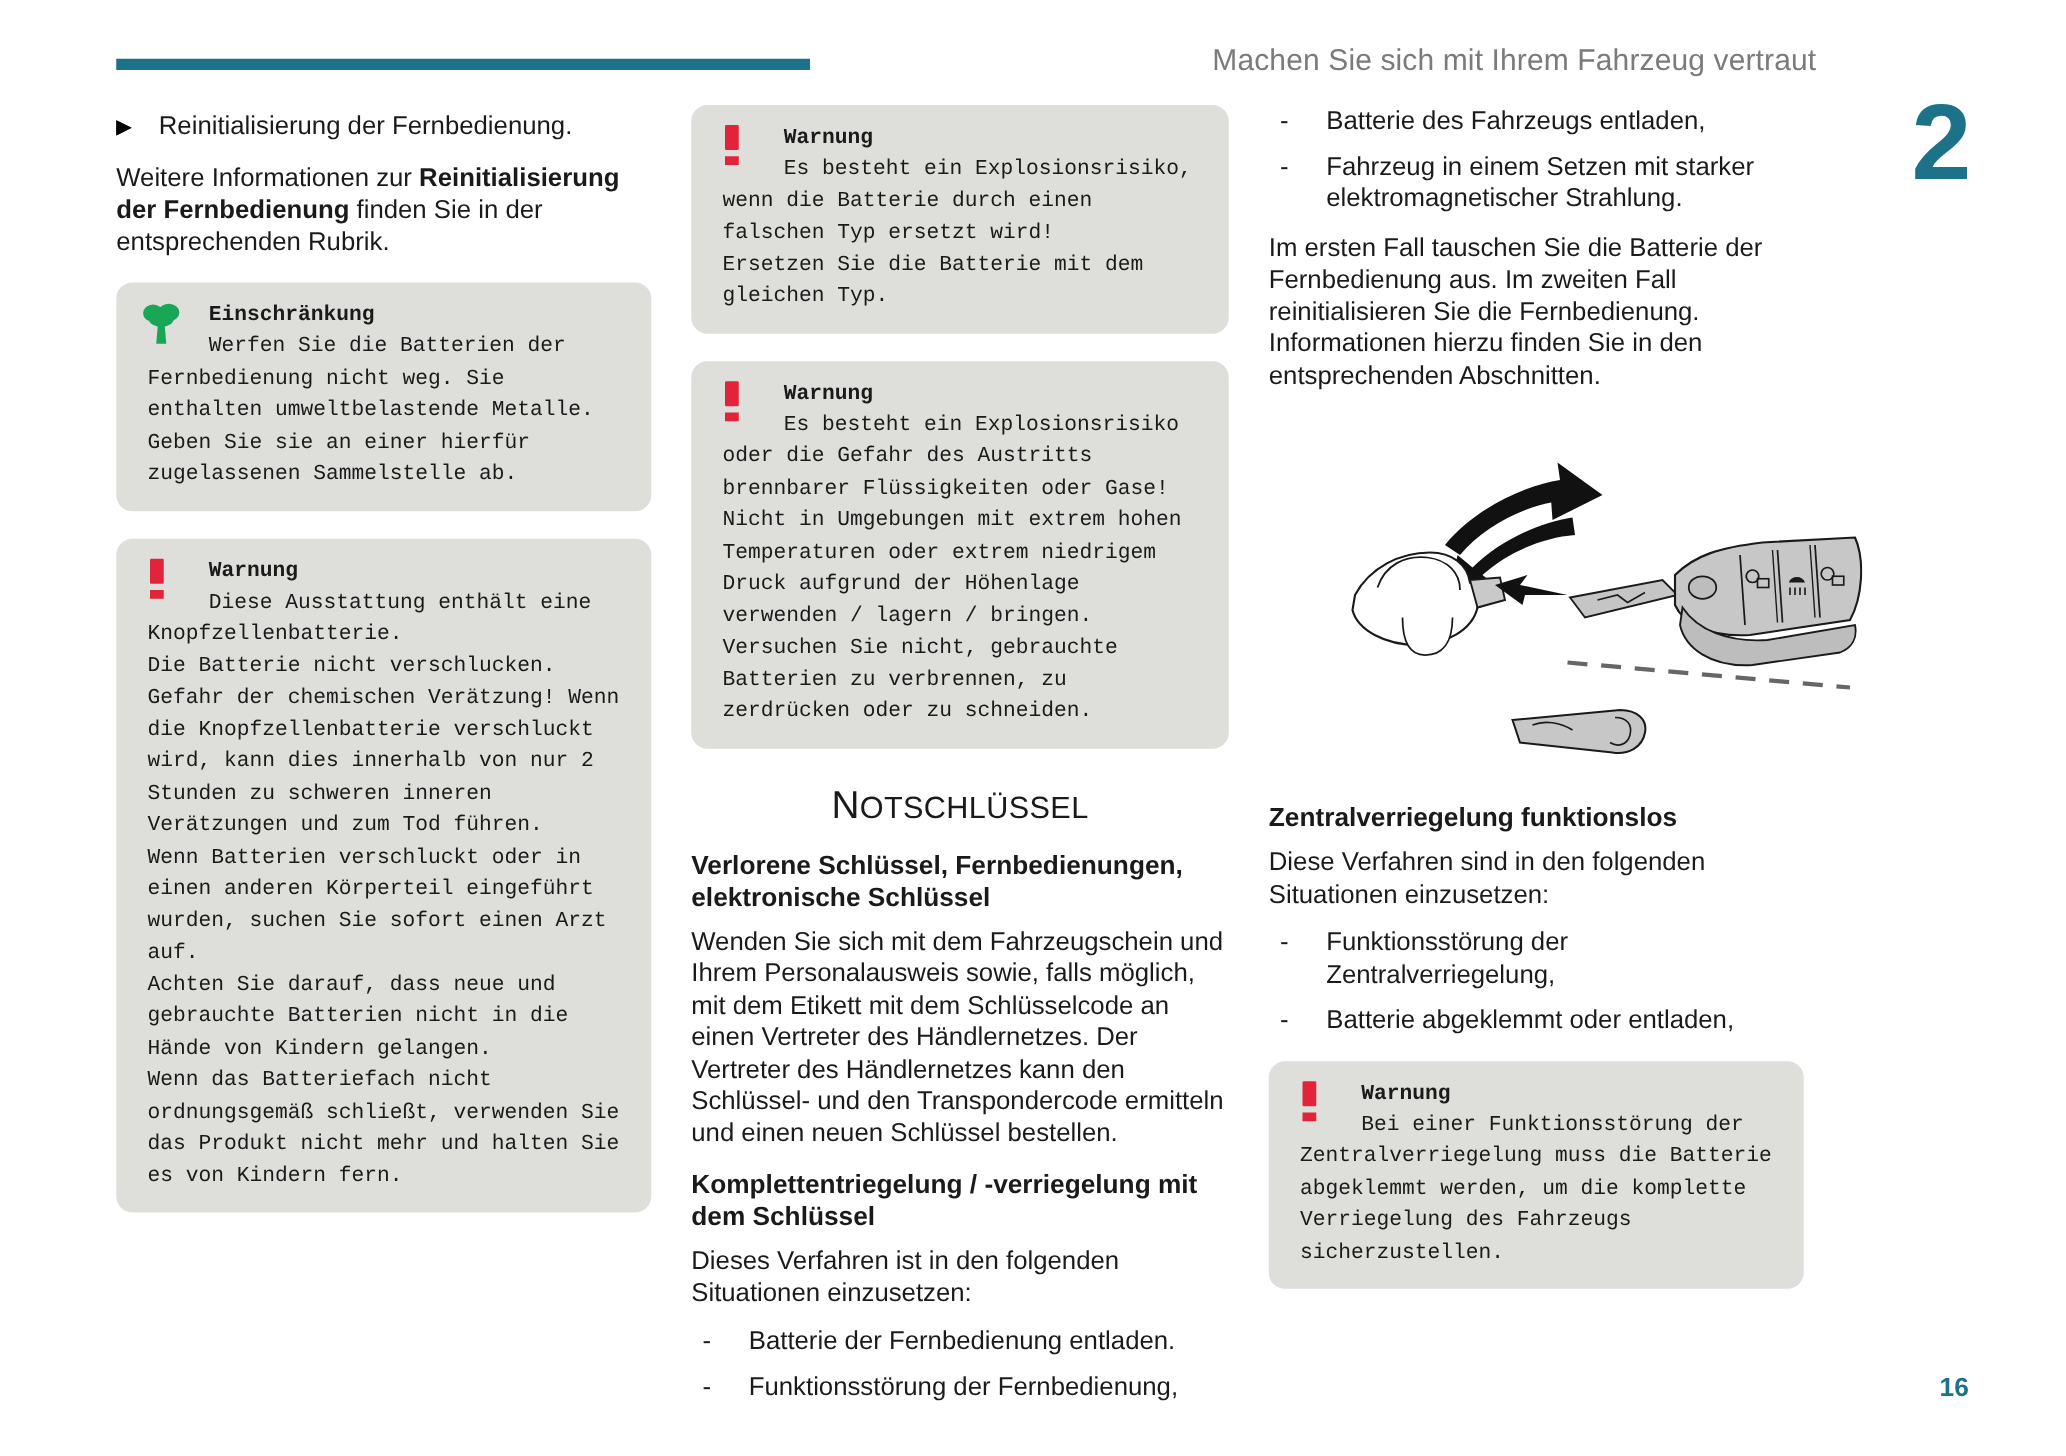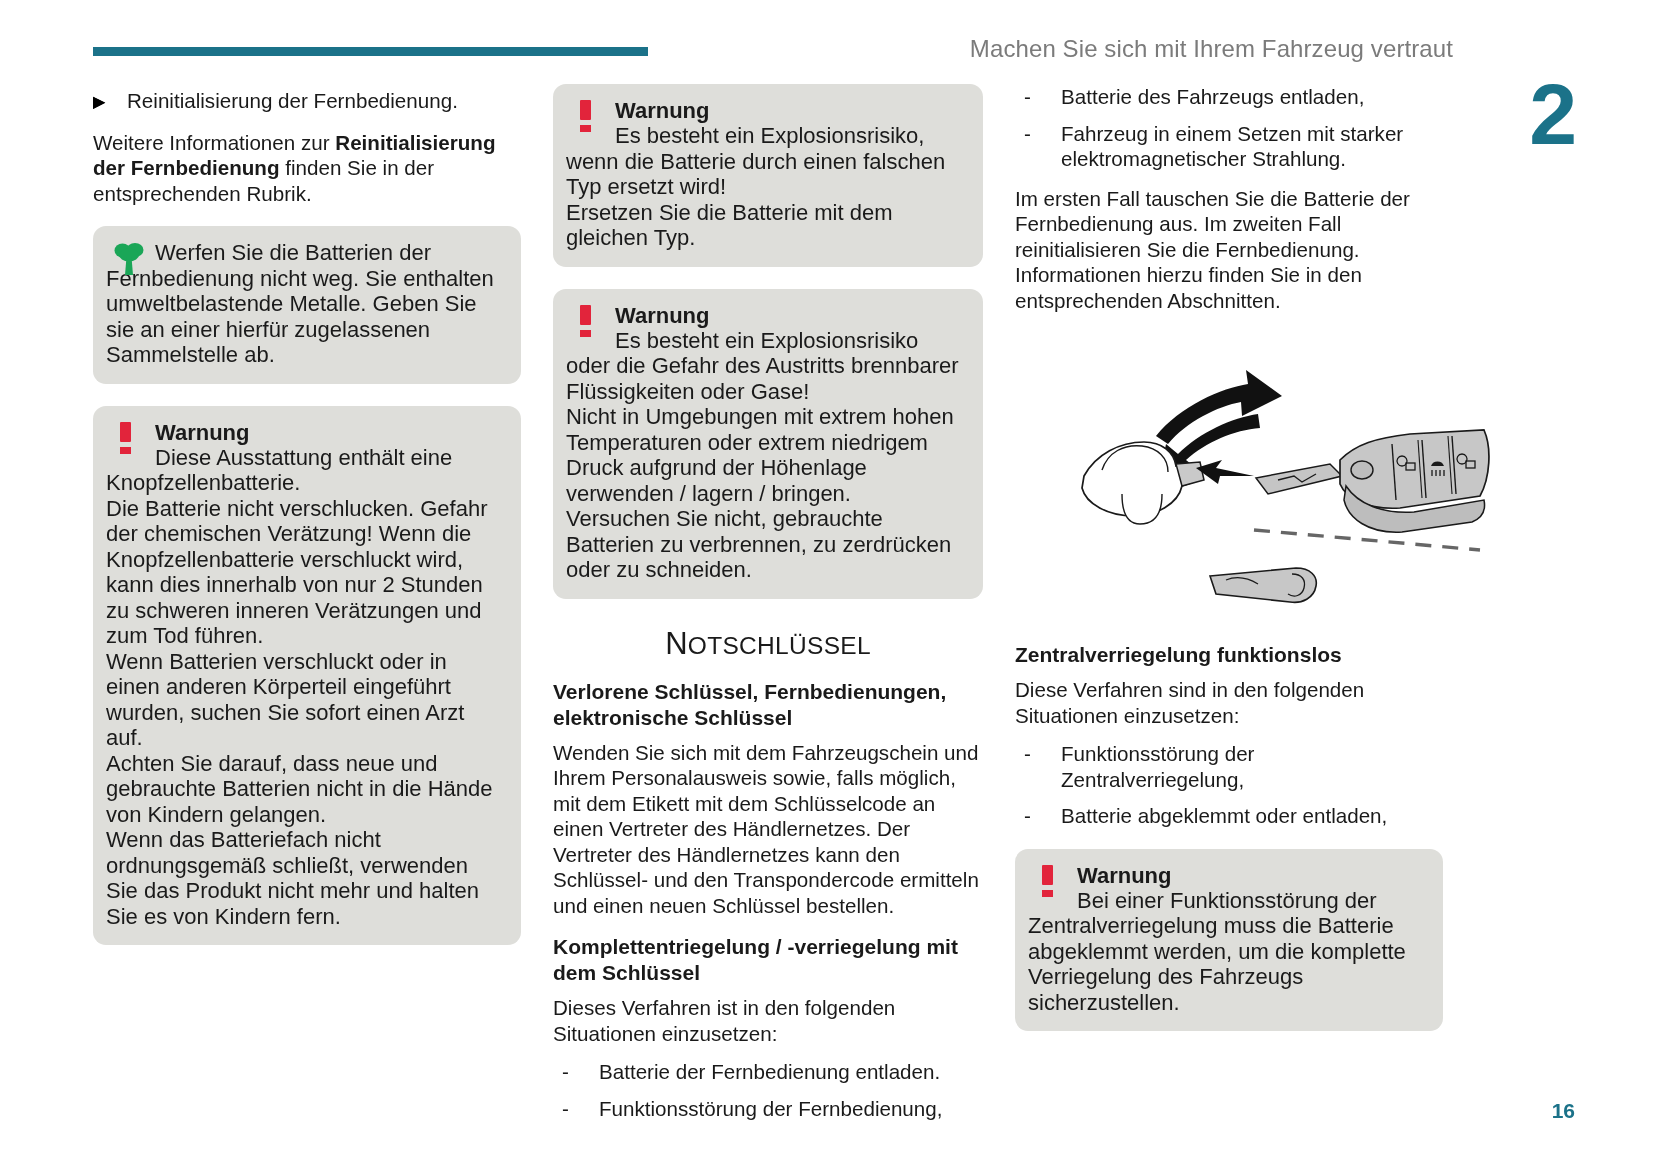--- a/index.html
+++ b/index.html
@@ -115,24 +115,25 @@
     top: 0;
     font-size: 20.6px;
     line-height: 25.5px;
   }
 
   
   .callout {
     position: relative;
     background: #dededa;
     border-radius: 13px;
-    padding: 14px 19px 16px 13px;
+    padding: 14px 19px 16px 25px;
     margin: 20px 0 22px 0;
-    font-size: 22px;
-    line-height: 25.5px;
+    font-size: 17px;
+    line-height: 25.5px;
+    font-family: Liberation Mono, monospace;
   }
   .callout .cal-icon {
     position: absolute;
     left: 20px;
     top: 16px;
     width: 32px;
     height: 34px;
   }
   .callout .cal-title {
     font-weight: bold;
@@ -221,20 +222,21 @@
       <span class="cal-icon">
         <svg width="32" height="34" viewBox="0 0 32 34" aria-hidden="true">
           <g fill="#1aa657">
             <ellipse cx="9.5" cy="8.5" rx="8" ry="7"></ellipse>
             <ellipse cx="22" cy="8" rx="8.5" ry="7"></ellipse>
             <ellipse cx="16" cy="13" rx="10" ry="6.5"></ellipse>
             <path d="M13.5 15 h5 l1.5 18 h-8 z"></path>
           </g>
         </svg>
       </span>
+      <div class="cal-title">Einschränkung</div>
       <div class="cal-body"><span class="first-indent">Werfen Sie die Batterien der</span> <span>Fernbedienung nicht weg. Sie enthalten umweltbelastende Metalle. Geben Sie sie an einer hierfür zugelassenen Sammelstelle ab.</span></div>
     </div>
 
     <div class="callout">
       <span class="cal-icon icon-warning">
         <span class="bar"></span>
           <span class="dot"></span>
       </span>
       <div class="cal-title">Warnung</div>
       <div class="cal-body"><span class="first-indent">Diese Ausstattung enthält eine</span> <span style="white-space:pre-line">Knopfzellenbatterie.

